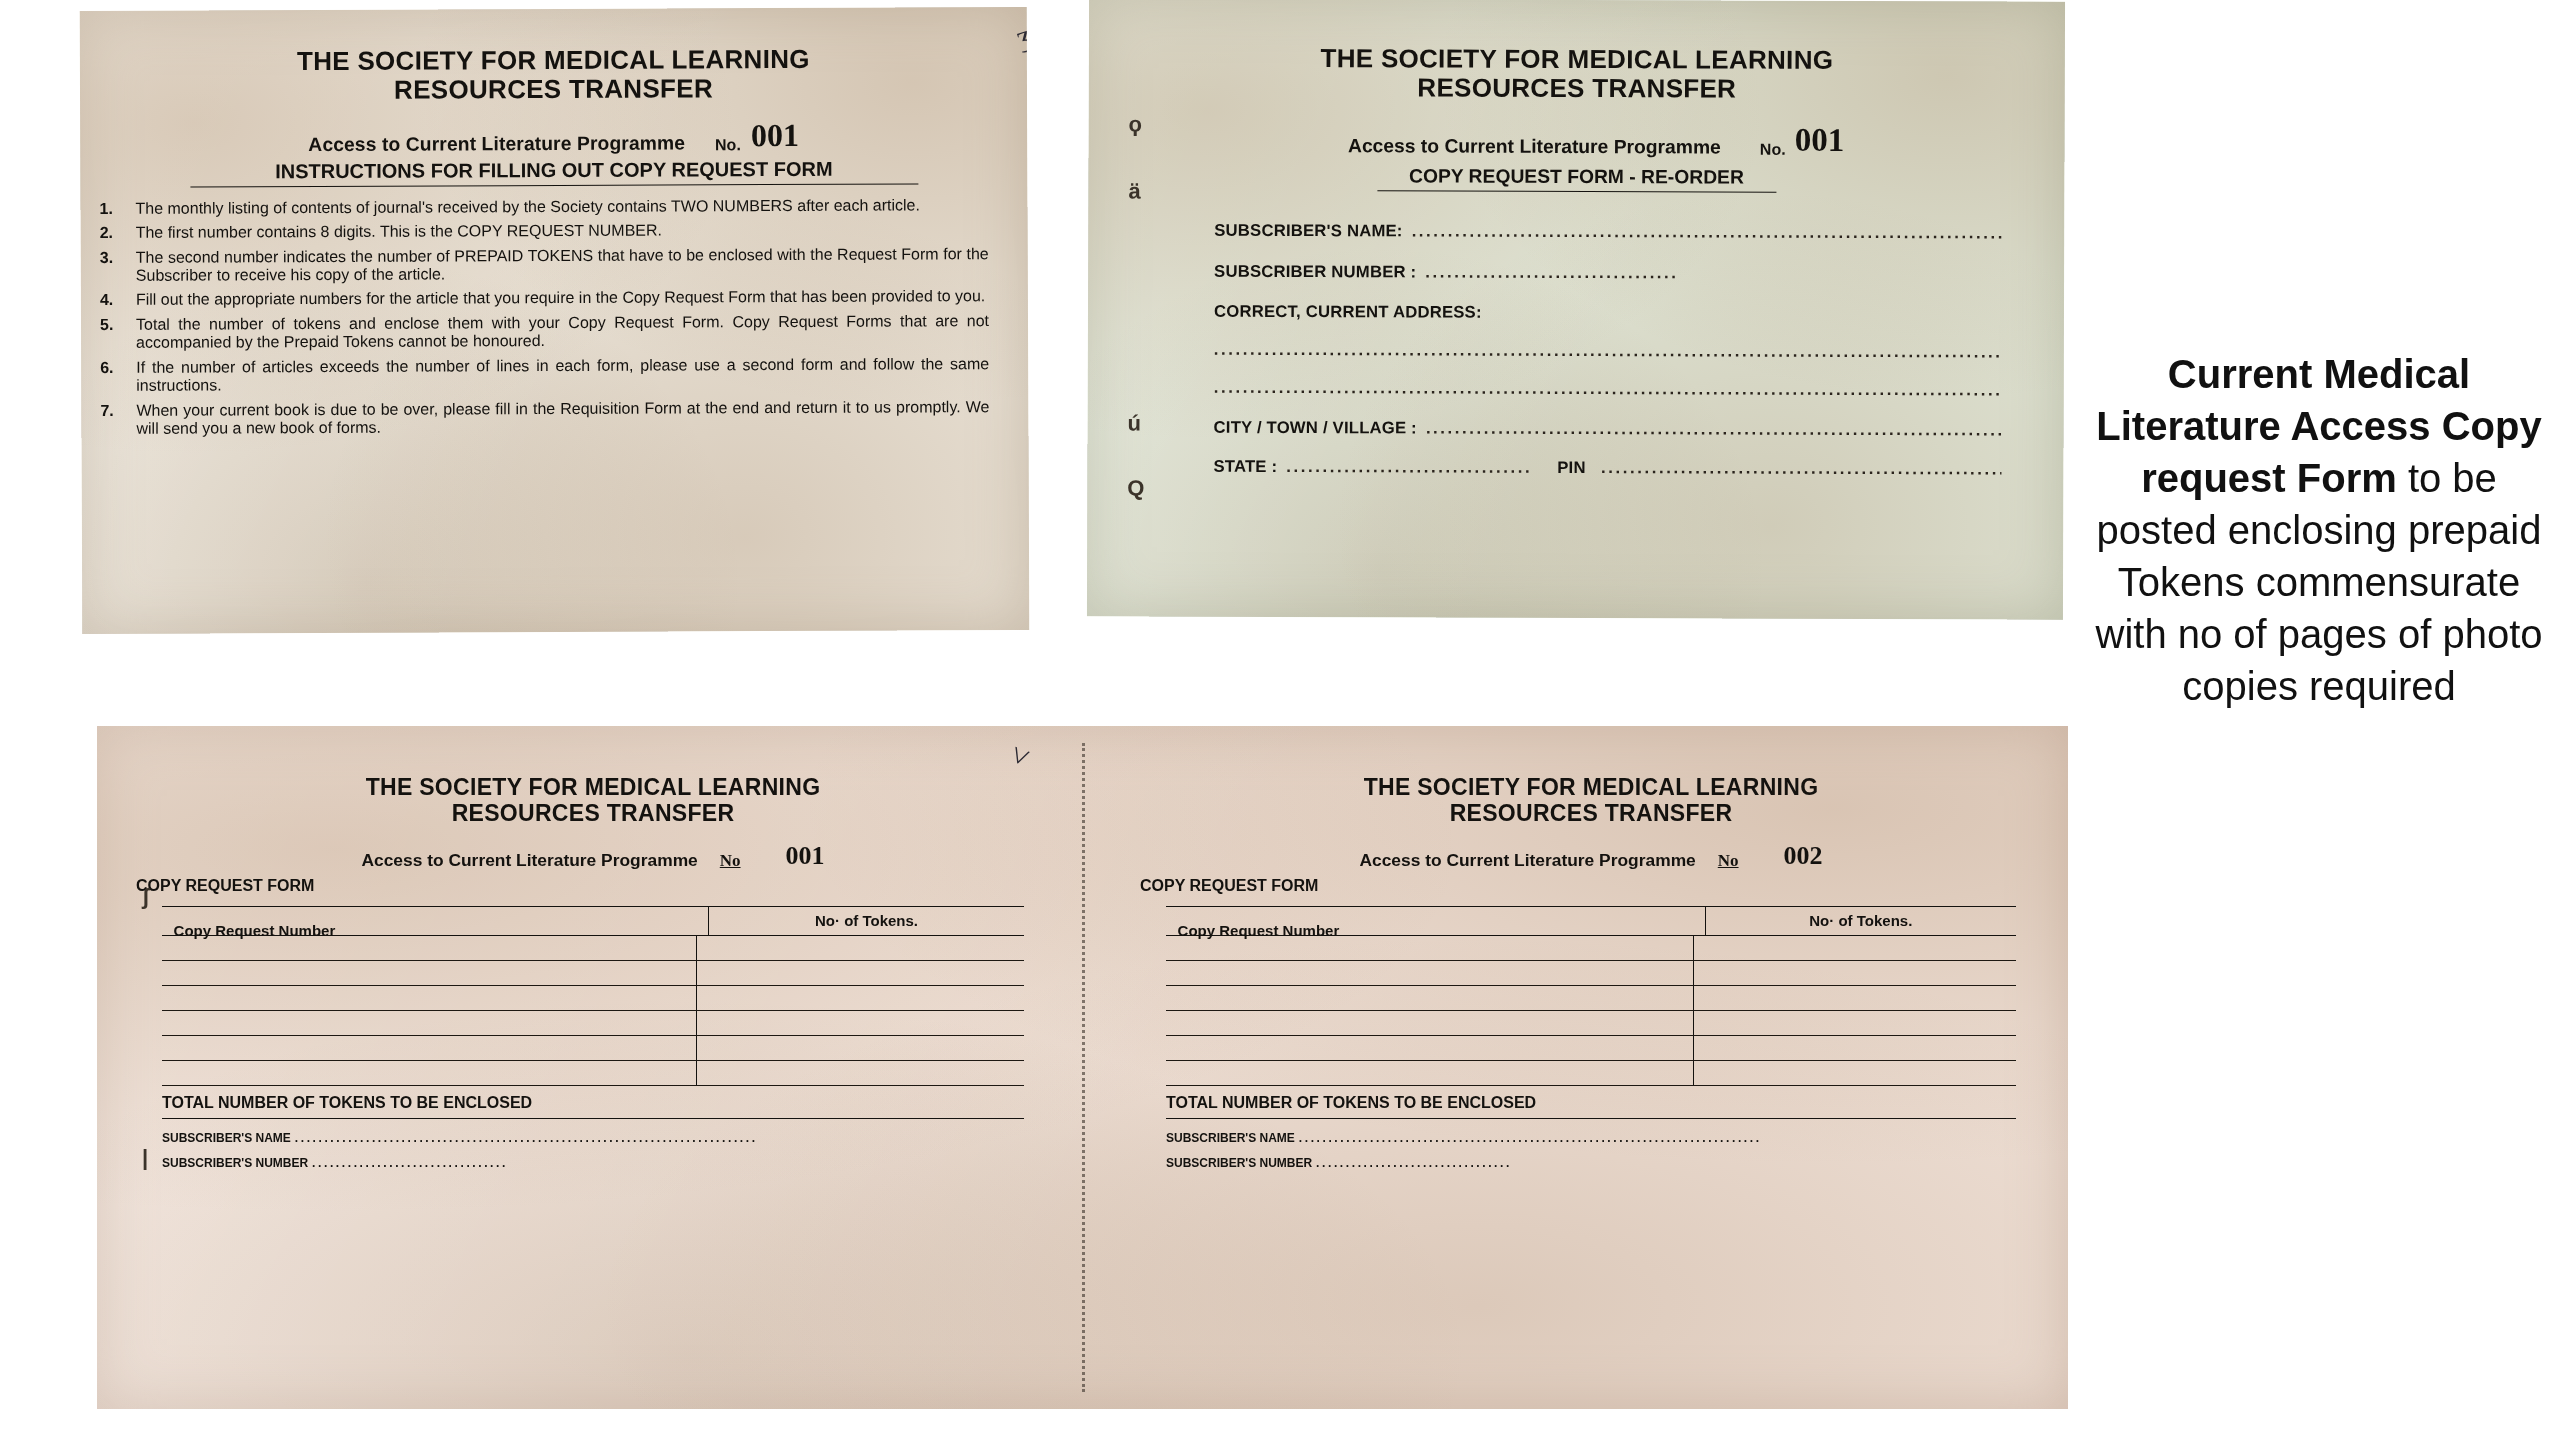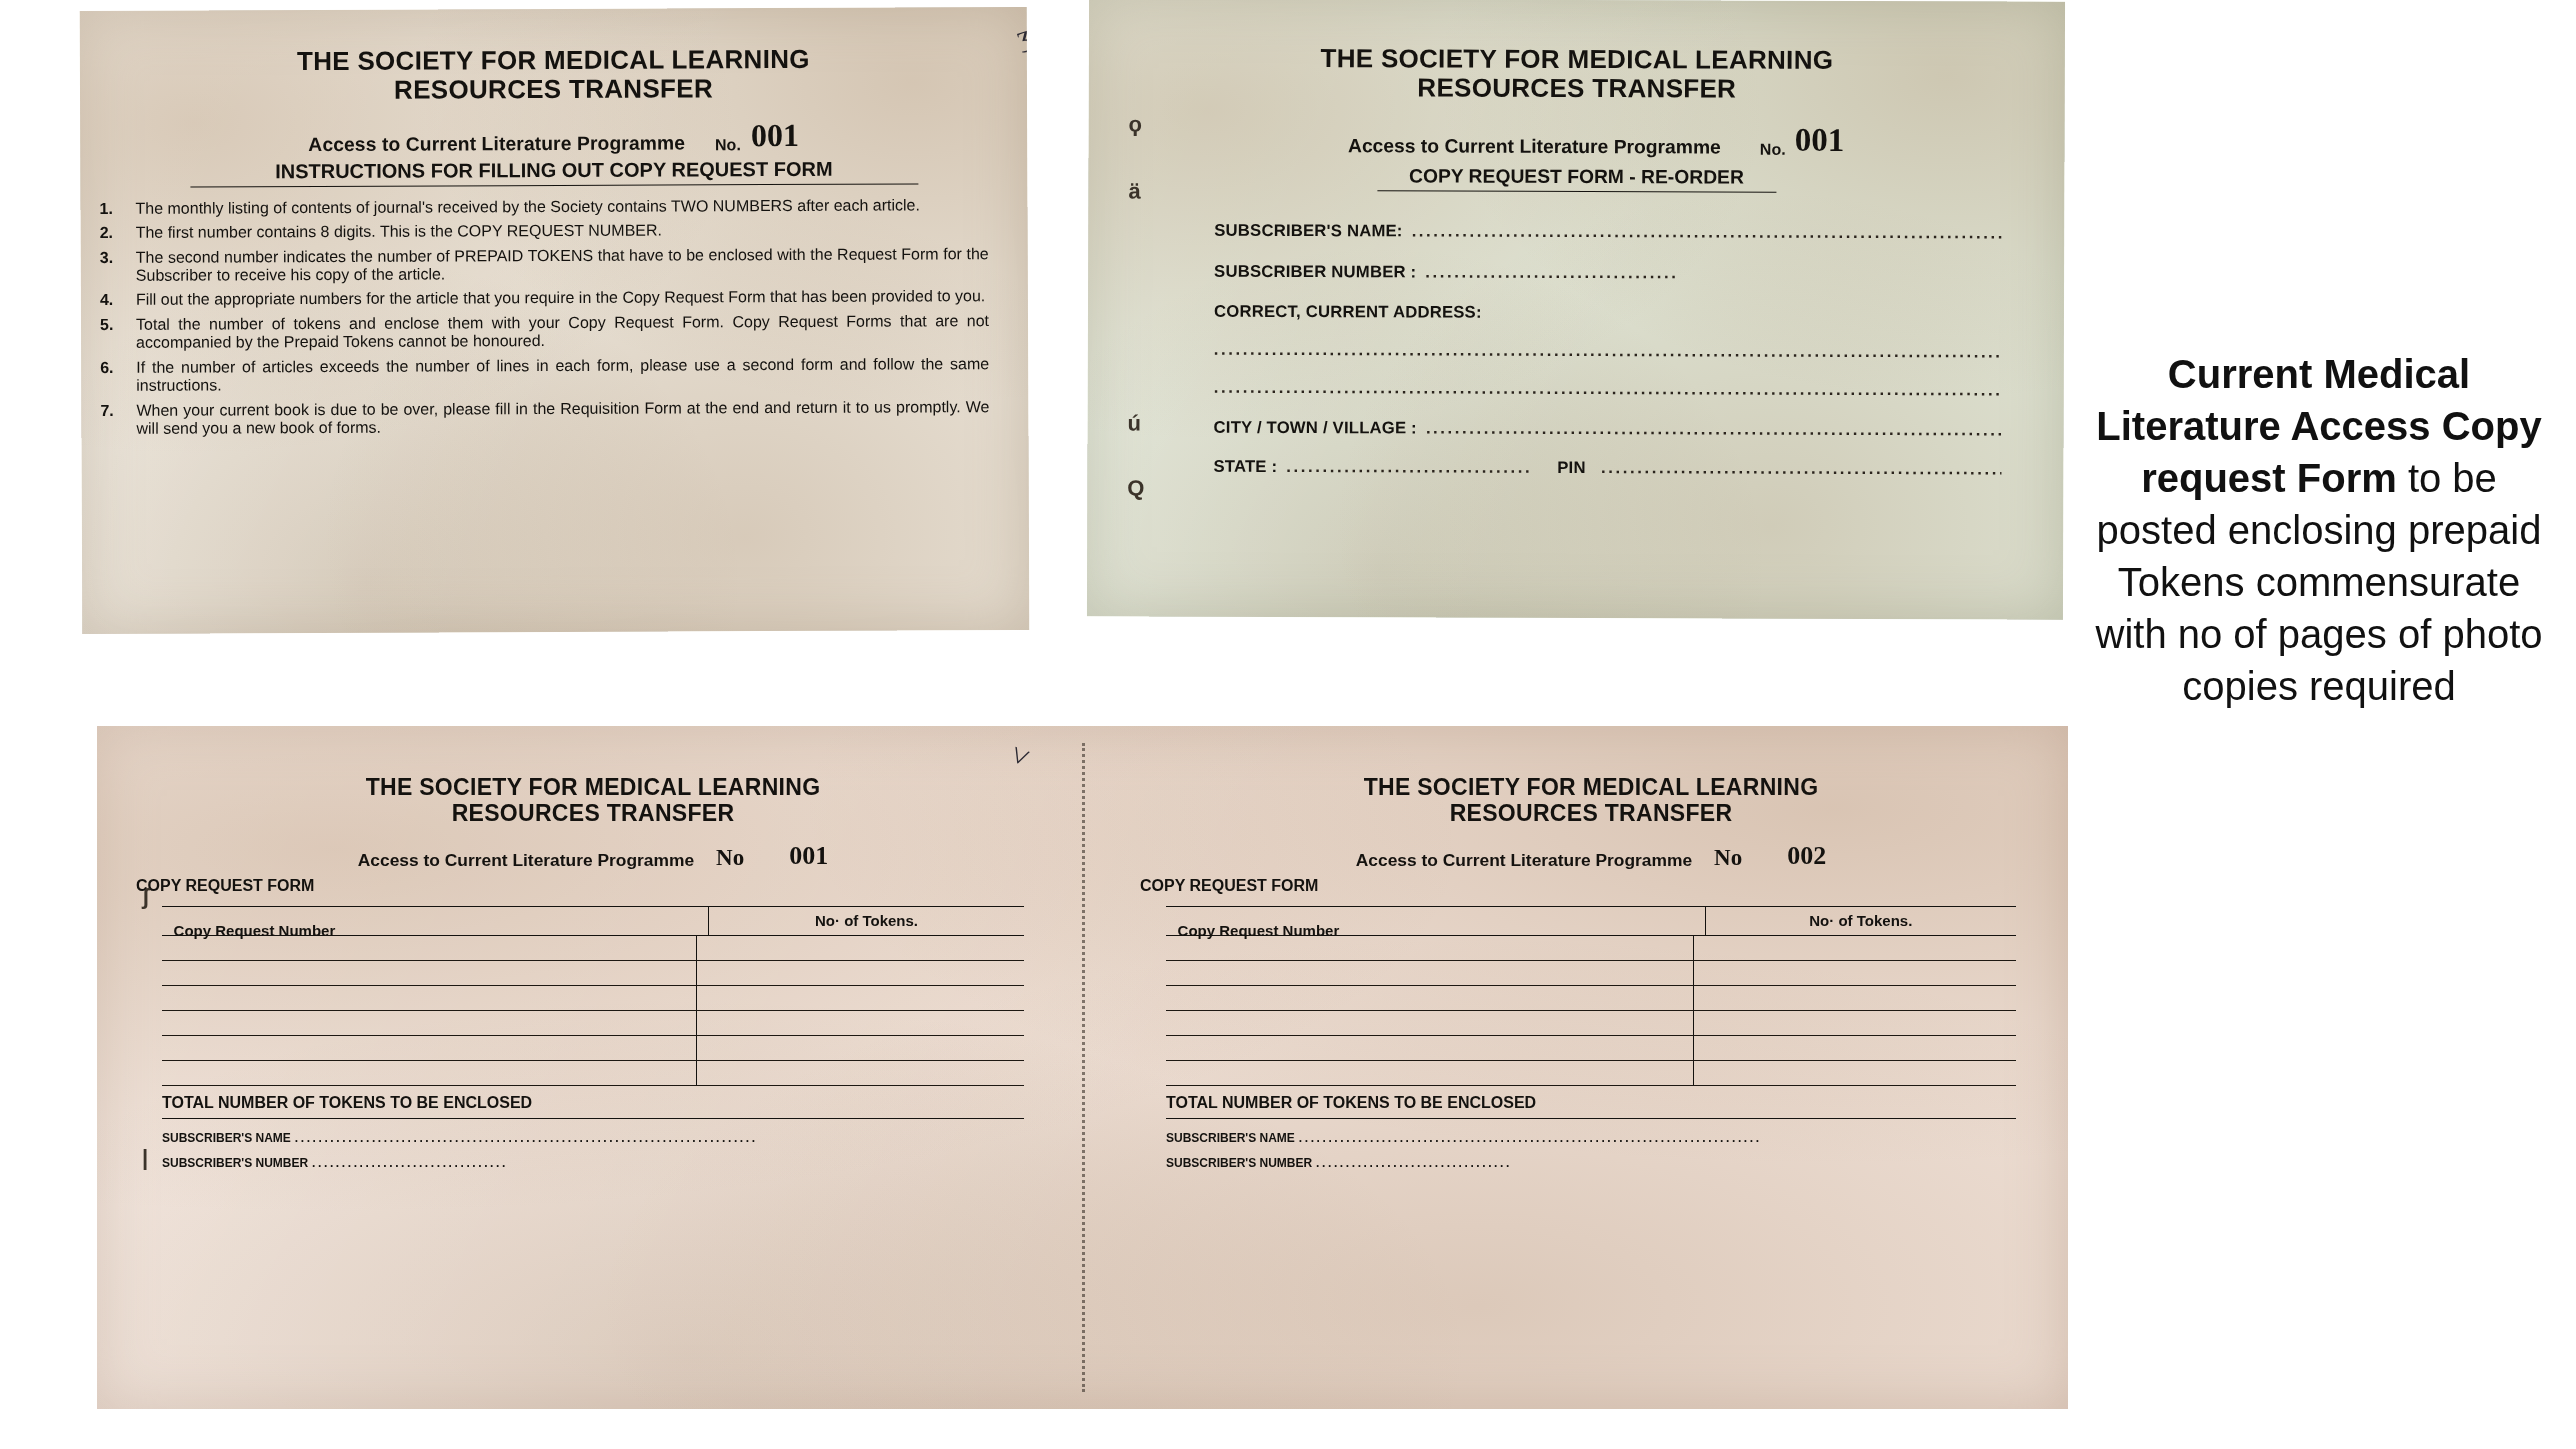--- a/index.html
+++ b/index.html
@@ -135,22 +135,23 @@
     position: absolute; top: 0; bottom: 0;
   }
   .half.left  { left: 39px;   width: 914px; }
   .half.right { left = 0; left: 1043px; width: 902px; }
   .half .org-title { font-size: 23px; margin-top: 49px; }
   .half .row-prog {
     display: flex; align-items: flex-end; justify-content: center; margin-top: 14px;
   }
   .half .row-prog .prog { font-size: 17.4px; font-weight: bold; }
   .half .row-prog .noword {
-    font-size: 23px; font-weight: bold; margin-left: 22px;
+    font-size: 17px; font-weight: bold; margin-left: 22px;
     font-family: "Liberation Serif", serif;
+    text-decoration: underline;
   }
   .half .row-prog .nonum {
     font-size: 26px; font-weight: bold; margin-left: 45px;
     font-family: "Liberation Serif", serif;
   }
   .half .form-head {
     text-align: left; font-size: 16px; font-weight: bold; margin-top: 6px;
   }
   .half .tbl {
     margin: 11.6px 26px 0 26px;

